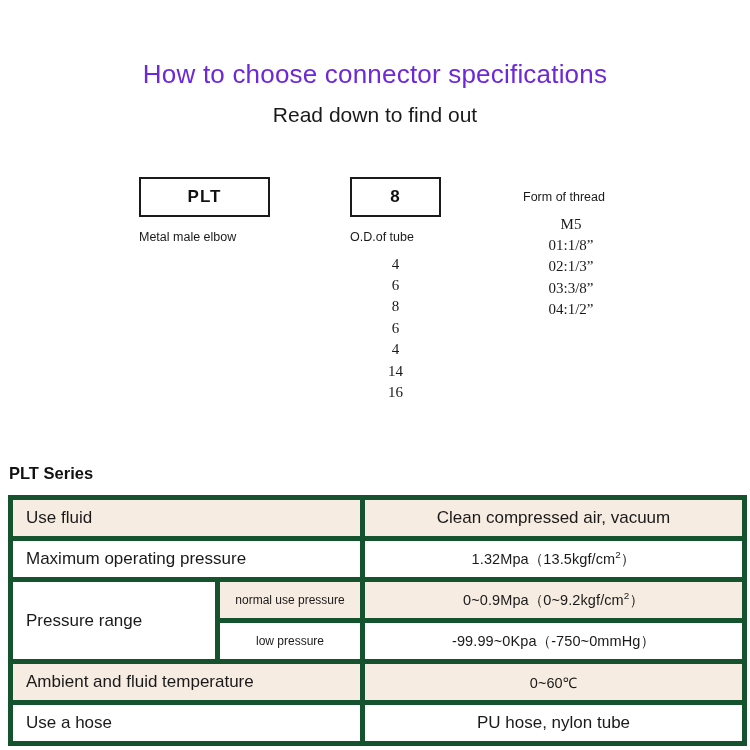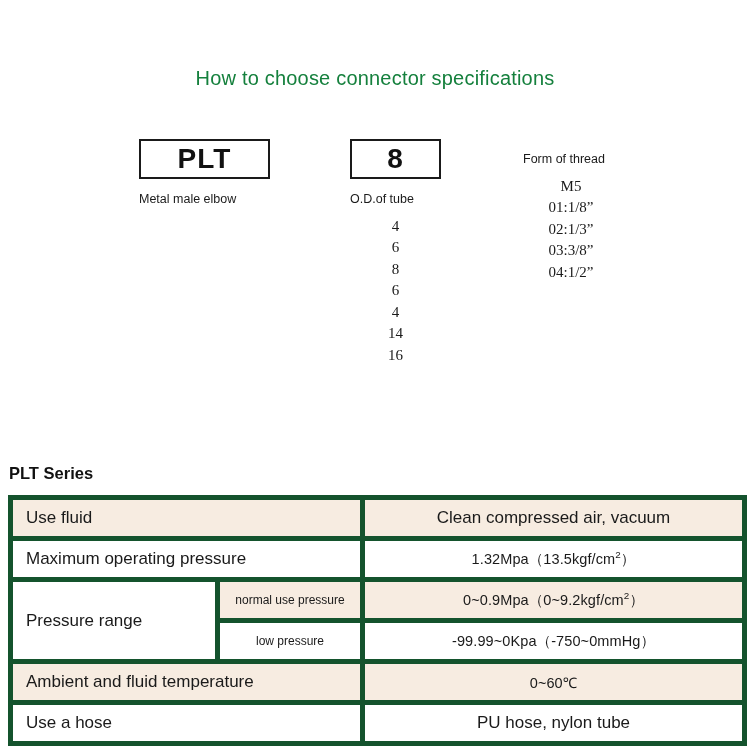--- a/index.html
+++ b/index.html
@@ -15,25 +15,25 @@
     position: relative;
     overflow: hidden;
   }
 
   
   .header {
     text-align: center;
     padding-top: 52px;
   }
   .main-title {
-    font-size: 20px;
-    color: #15803d;
+    font-size: 26px;
+    color: #6d28d9;
     letter-spacing: 0.2px;
     line-height: 1.1;
-    margin: 15px;
+    margin: 8px;
     font-weight: normal;
   }
   .sub-title {
     font-size: 21px;
     color: #1a1a1a;
     margin: 14px 0 0 0;
     font-weight: normal;
   }
 
   
@@ -51,21 +51,21 @@
     background: #ffffff;
     height: 40px;
     display: flex;
     align-items: center;
     justify-content: center;
     box-sizing: border-box;
   }
   .code-box-text {
     font-family: "Liberation Sans Narrow", "Liberation Sans", sans-serif;
     font-weight: bold;
-    font-size: 28px;
+    font-size: 17px;
     letter-spacing: 1px;
     color: #111111;
   }
   .code-caption {
     text-align: left;
     font-size: 12.5px;
     color: #1a1a1a;
     margin-top: 13px;
     white-space: nowrap;
   }
@@ -131,20 +131,21 @@
   }
   .beige { background: #f7ece1; }
   .white { background: #ffffff; }
   sup { font-size: 0.68em; vertical-align: super; line-height: 0; }
 </style>
 </head>
 <body>
 
 <div class="header">
   <h1 class="main-title">How to choose connector specifications</h1>
+  <p class="sub-title">Read down to find out</p>
 </div>
 
 <div class="code-section">
 
   <div class="code-group grp-1">
     <div class="code-box">
       <span class="code-box-text">PLT</span>
     </div>
     <div class="code-caption">Metal male elbow</div>
     <div class="code-options"></div>

